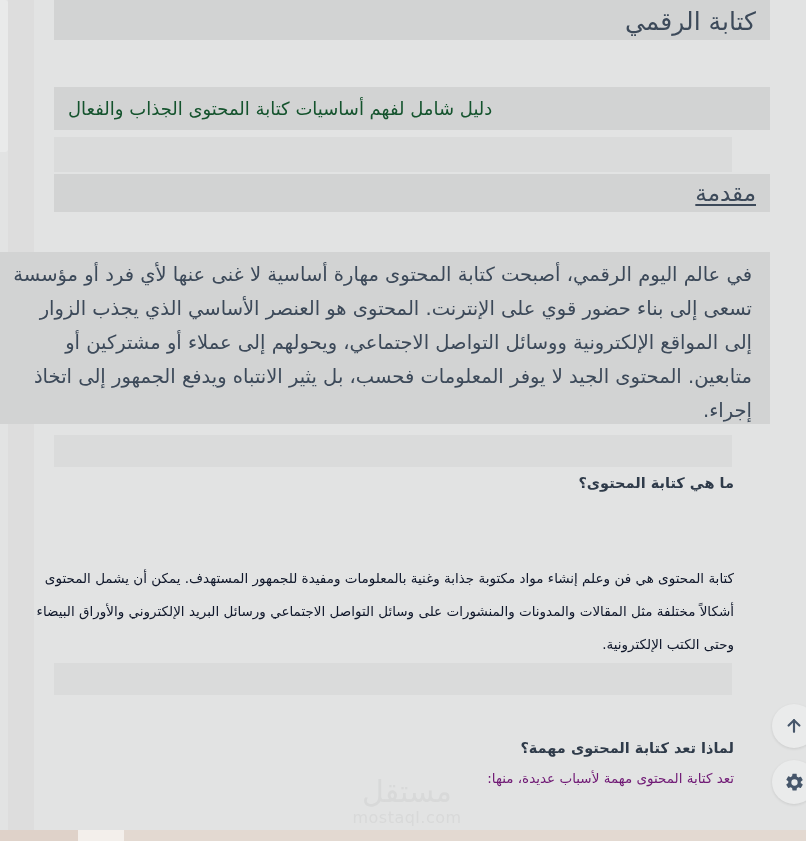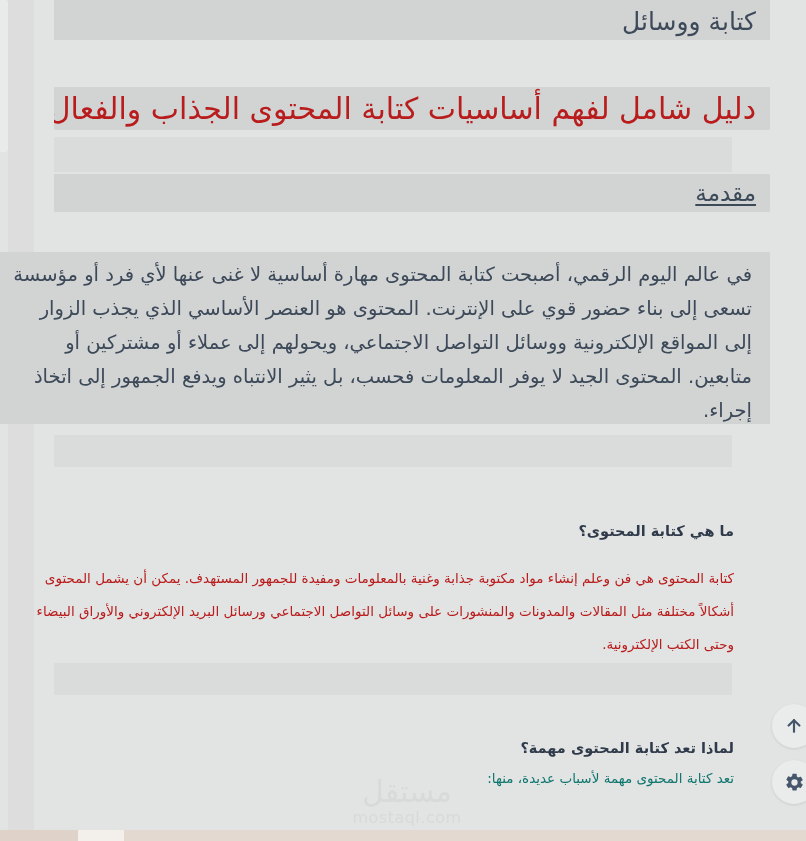--- a/index.html
+++ b/index.html
@@ -73,22 +73,22 @@
   }
 
   .subtitle-row {
     position: absolute;
     right: 10px;
     top: 87px;
     width: 716px;
     height: 43px;
     padding: 3px 14px 0 14px;
     text-align: left;
-    color: #b91c1c;
-    font-size: 30px;
+    color: #14532d;
+    font-size: 18px;
     line-height: 38px;
     white-space: nowrap;
     overflow: hidden;
   }
 
   .spacer-a {
     position: absolute;
     right: 48px;
     top: 137px;
     width: 678px;
@@ -138,29 +138,28 @@
   .bold-head-1 {
     position: absolute;
     right: 46px;
     top: 472px;
     width: 700px;
     text-align: right;
     color: #2f3b4a;
     font-size: 14.5px;
     font-weight: bold;
     line-height: 22px;
-    margin-top: 48px;
   }
 
   .body-para-1 {
     position: absolute;
     right: 46px;
     top: 562px;
     width: 710px;
-    color: #b91c1c;
+    color: #0f172a;
     font-size: 13.5px;
     line-height: 33px;
   }
 
   .spacer-c {
     position: absolute;
     right: 48px;
     top: 663px;
     width: 678px;
     height: 32px;
@@ -178,21 +177,21 @@
     line-height: 22px;
     margin-top: 38px;
   }
 
   .body-para-2 {
     position: absolute;
     right: 46px;
     top: 762px;
     width: 710px;
     text-align: right;
-    color: #0f766e;
+    color: #701a75;
     font-size: 13.5px;
     line-height: 33px;
   }
 
   
   .watermark {
     position: absolute;
     left: 347px;
     top: 776px;
     width: 120px;
@@ -271,21 +270,21 @@
   }
 </style>
 </head>
 <body>
 
 <div class="left-rail"></div>
 <div class="left-gutter"></div>
 
 <div class="doc">
 
-  <div class="blk title-row">كتابة ووسائل</div>
+  <div class="blk title-row">كتابة الرقمي</div>
 
   <div class="blk subtitle-row">دليل شامل لفهم أساسيات كتابة المحتوى الجذاب والفعال</div>
 
   <div class="blk-soft spacer-a"></div>
 
   <div class="blk section-head-row"><span class="u">مقدمة</span></div>
 
   <div class="blk quote-block">في عالم اليوم الرقمي، أصبحت كتابة المحتوى مهارة أساسية لا غنى عنها لأي فرد أو مؤسسة تسعى إلى بناء حضور قوي على الإنترنت. المحتوى هو العنصر الأساسي الذي يجذب الزوار إلى المواقع الإلكترونية ووسائل التواصل الاجتماعي، ويحولهم إلى عملاء أو مشتركين أو متابعين. المحتوى الجيد لا يوفر المعلومات فحسب، بل يثير الانتباه ويدفع الجمهور إلى اتخاذ إجراء.</div>
 
   <div class="blk-soft spacer-b"></div>

